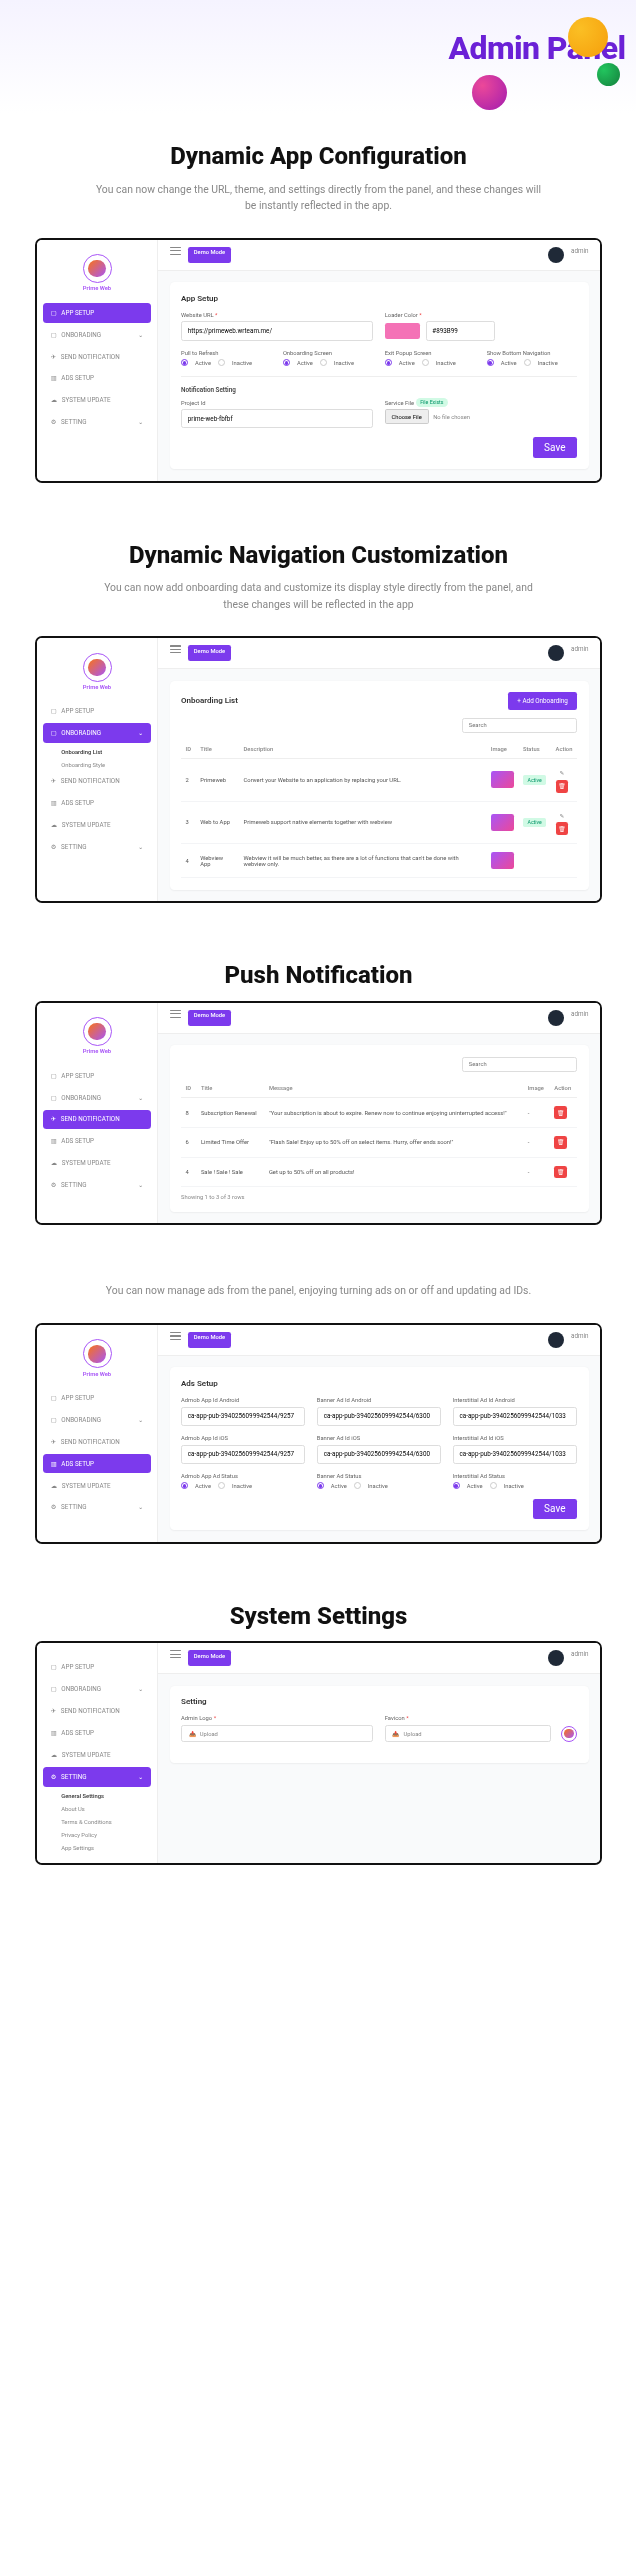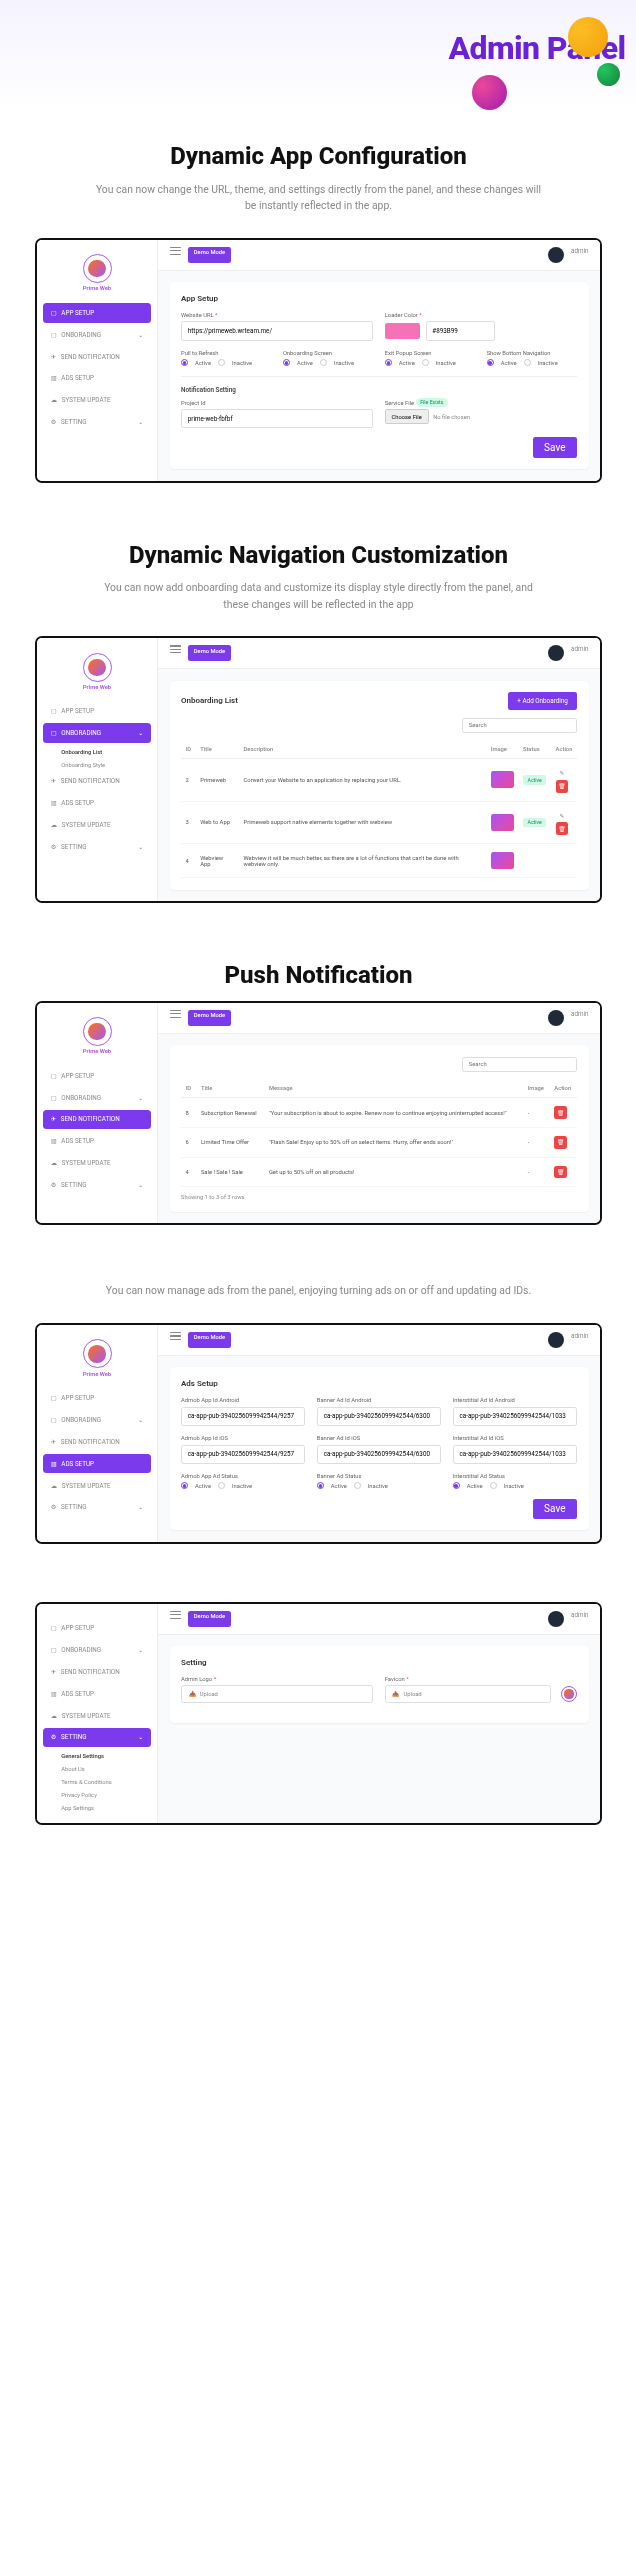--- a/index.html
+++ b/index.html
@@ -419,20 +419,21 @@
               </div>
           </div>
           <button class="btn-save">Save</button>
         </div>
       </div>
     </div>
   </div>
 </div>
 
 <div class="section">
+  <h2>System Settings</h2>
   <div class="panel">
     <div class="sidebar">
       <div class="nav" style="padding-top:5.8px">
         <div class="nav-item">▢ <span>APP SETUP</span></div>
         <div class="nav-item">▢ <span>ONBORADING</span><span class="chev">⌄</span></div>
         <div class="nav-item">✈ <span>SEND NOTIFICATION</span></div>
         <div class="nav-item">▥ <span>ADS SETUP</span></div>
         <div class="nav-item">☁ <span>SYSTEM UPDATE</span></div>
         <div class="nav-item active">⚙ <span>SETTING</span><span class="chev">⌄</span></div>
         <div class="nav-sub active">General Settings</div>

